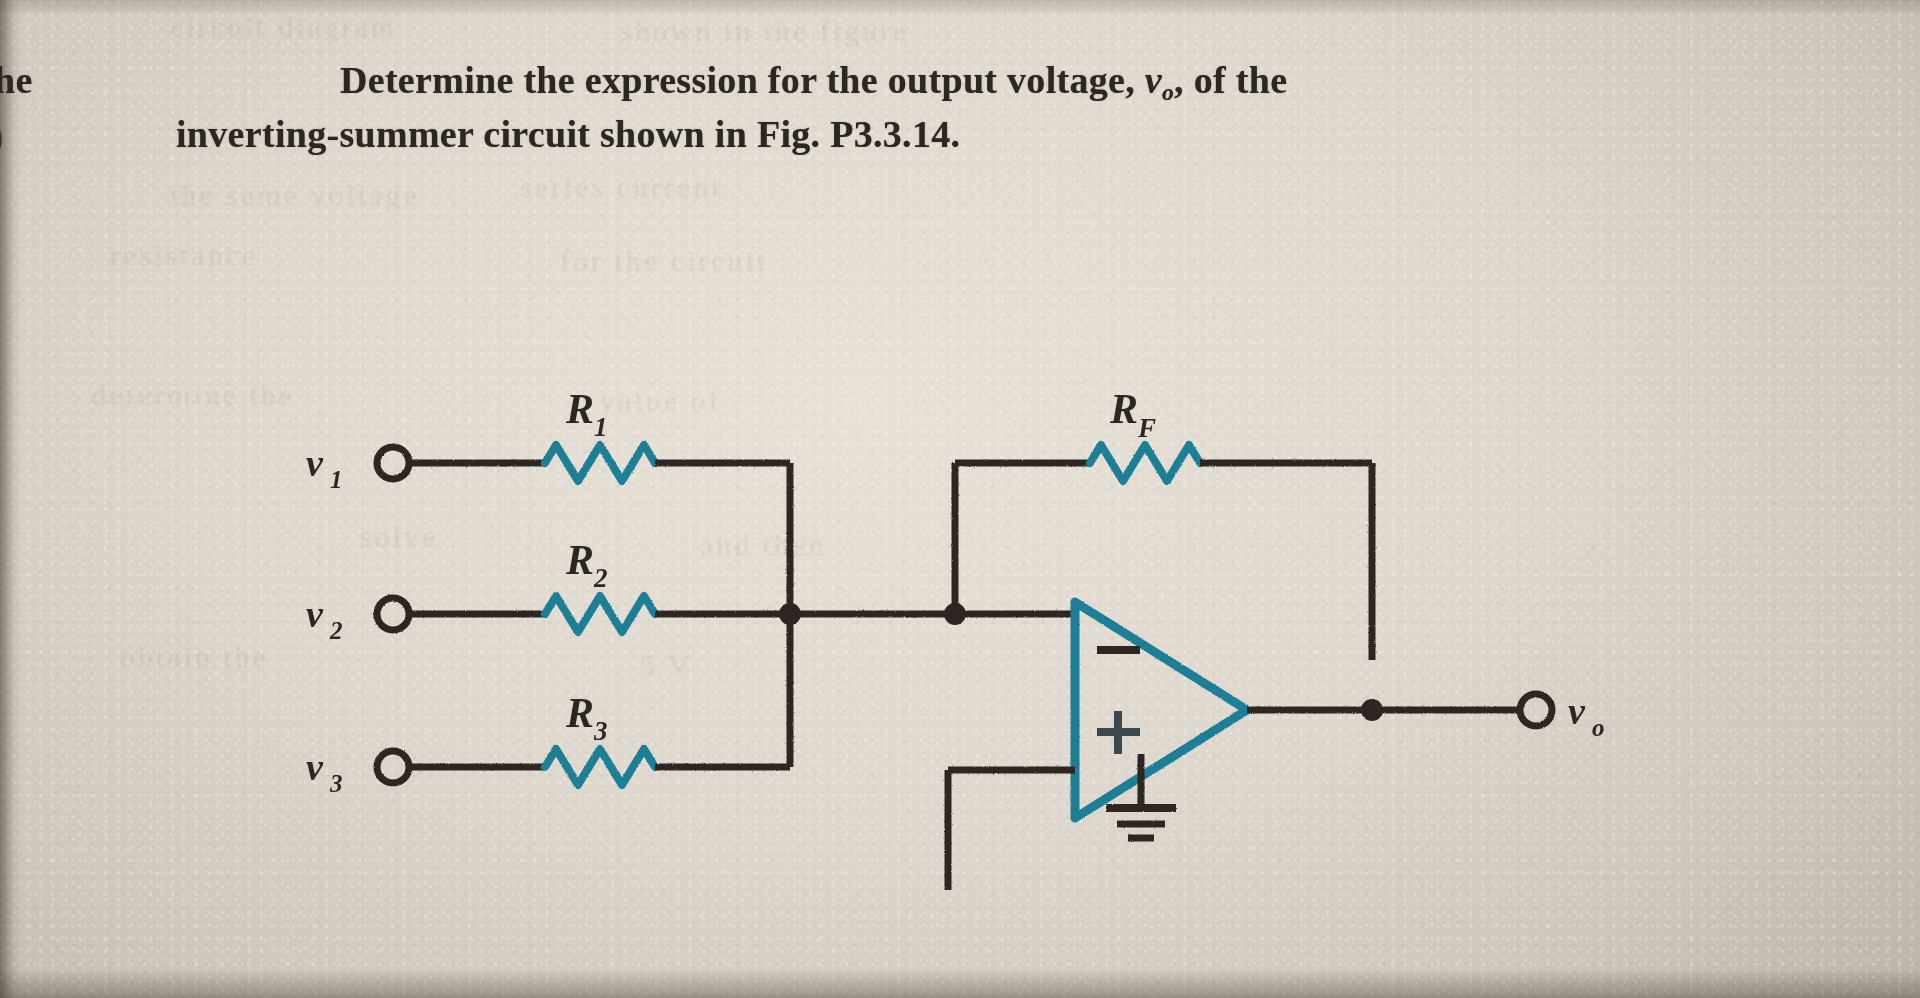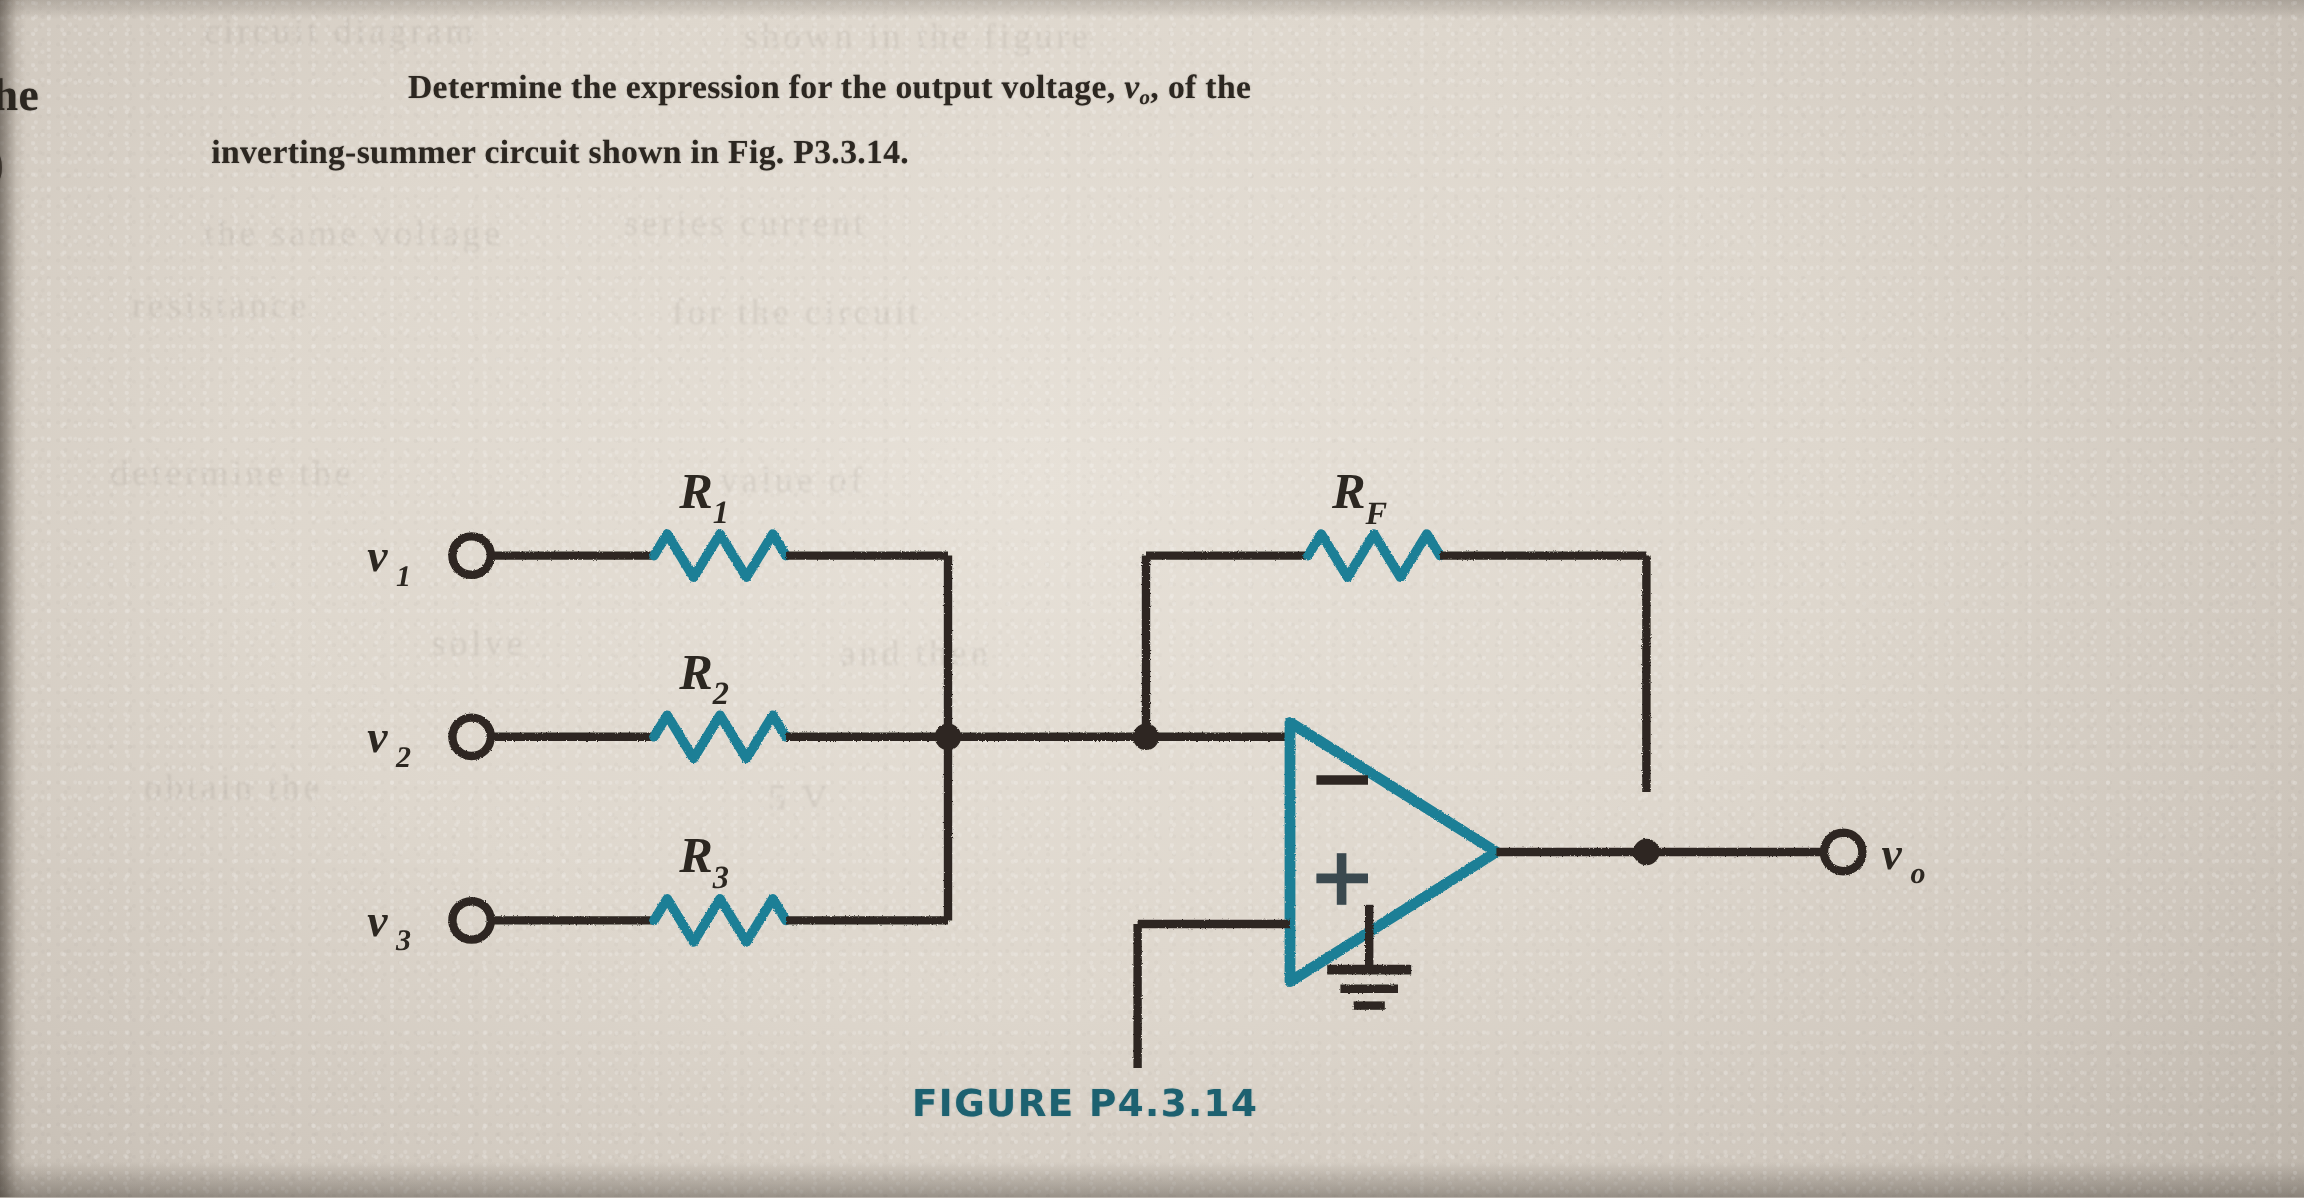--- a/index.html
+++ b/index.html
@@ -67,21 +67,21 @@
     position: absolute;
     left: 0; right: 0; top: 0;
     height: 16px;
     background: linear-gradient(0deg, rgba(0,0,0,0) 0%, rgba(55,48,40,.20) 100%);
     pointer-events: none;
   }
 
   .body-text {
     position: absolute;
     color: #2c2721;
-    font-size: 28px;
+    font-size: 38px;
     font-weight: 700;
     letter-spacing: .3px;
     white-space: nowrap;
     text-shadow: 0 0 1.2px rgba(44,39,33,.45);
   }
   #margin-word {
     left: -6px;
     top: 58px;
     font-size: 38px;
   }
@@ -259,14 +259,13 @@
 
         <text x="306" y="610" font-size="38" font-style="italic" font-weight="700">v</text>
         <text x="330" y="622" font-size="25" font-style="italic" font-weight="700">3</text>
 
         <text x="1568" y="554" font-size="38" font-style="italic" font-weight="700">v</text>
         <text x="1592" y="566" font-size="25" font-style="italic" font-weight="700">o</text>
       </g>
     </svg>
   </div>
 
-  <div id="caption">FIGURE P4.3.14</div>
 </div>
 
 </body></html>

